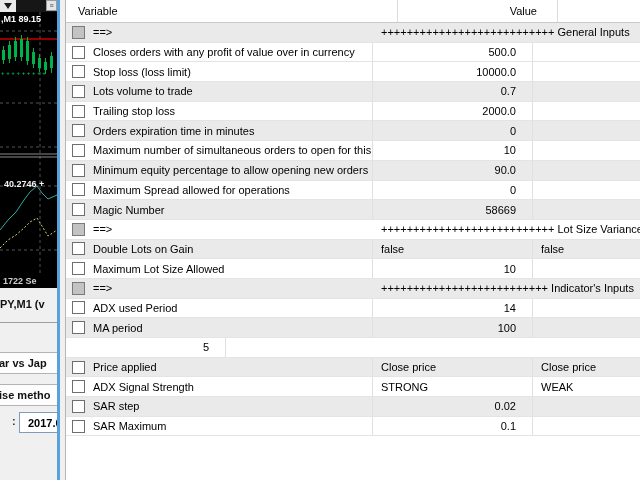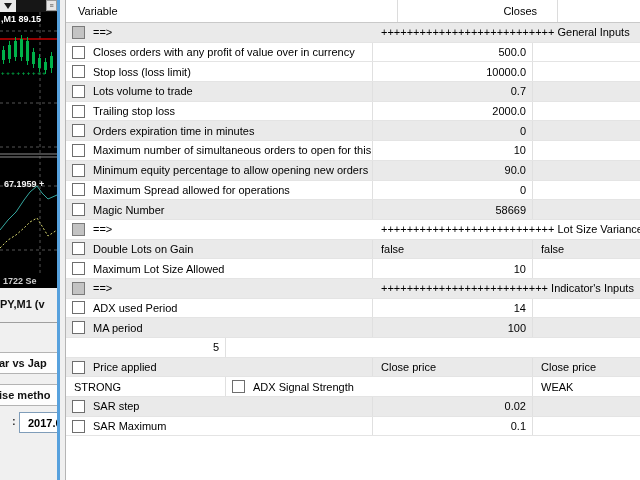--- a/index.html
+++ b/index.html
@@ -37,21 +37,21 @@
   .h1{width:332px;border-right:1px solid #dcdcdc;padding-left:12px;}
   .h2{width:160px;border-right:1px solid #dcdcdc;justify-content:flex-end;padding-right:20px;}
   .h3{flex:1;}
   .row{display:flex;height:19.7px;box-sizing:border-box;border-bottom:1px solid #e4e4e4;
        align-items:center;background:#fff;}
   .row.alt{background:#eaeaea;}
   .cell{height:100%;box-sizing:border-box;display:flex;align-items:center;overflow:hidden;white-space:nowrap;}
   .c1{width:307px;border-right:1px solid #e0e0e0;padding-left:6px;}
   .row.sep .c1{border-right:none;}
   .c2{width:160px;border-right:1px solid #e0e0e0;}
-  .c2.num{justify-content:flex-end;padding-right:6px;}
+  .c2.num{justify-content:flex-end;padding-right:16px;}
   .c2.txt{padding-left:8px;}
   .c3{flex:1;padding-left:8px;}
   .csep{flex:1;padding-left:8px;}
   .checkbox{width:11px;height:11px;border:1px solid #6e6e6e;background:#fff;margin-right:8px;flex:none;}
   .checkbox.disabled{background:#c3c3c3;border-color:#7a7a7a;}
 </style>
 </head>
 <body>
 
 <div id="app">
@@ -101,21 +101,21 @@
         </g>
         <text x="1" y="63" fill="#00b24a" font-size="6">+ + + + + + + + +</text>
 
         <line x1="0" y1="142" x2="57" y2="142" stroke="#8c8c8c" stroke-width="1"></line>
         <line x1="0" y1="145" x2="57" y2="145" stroke="#8c8c8c" stroke-width="1"></line>
 
         <polyline points="0,218 8,208 16,200 24,188 30,180 37,174 42,181 48,187 57,183" fill="none" stroke="#35a79f" stroke-width="1"></polyline>
         <polyline points="0,236 8,228 16,223 24,216 30,210 37,206 42,214 48,224 57,218" fill="none" stroke="#d6d66e" stroke-width="1" stroke-dasharray="2,2"></polyline>
       </svg>
       <span class="chart-sym">,M1 89.15</span>
-      <span class="price-lbl">67.1959 +</span>
+      <span class="price-lbl">40.2746 +</span>
       <span class="axis">
         <span>17</span>
         <span>22 Se</span>
       </span>
     </div>
 
     <div class="behind-title">PY,M1 (v</div>
     <div class="behind-sep"></div>
 
     <div id="combo-symbol" class="combo">ar vs Jap</div>
@@ -123,21 +123,21 @@
 
     <span class="colon-frag">:</span>
     <div id="date-input">2017.0</div>
   </div>
 
   <div id="accent-line"></div>
 
   <div id="table-wrap">
     <div id="table-header">
       <div class="hc h1">Variable</div>
-      <div class="hc h2">Closes</div>
+      <div class="hc h2">Value</div>
       <div class="hc h3"></div>
     </div>
     <div id="rows">
         <div class="row alt sep">
           <div class="cell c1">
             <span class="checkbox disabled"></span>
             <span>==&gt;</span>
           </div>
           <div class="cell csep">+++++++++++++++++++++++++++ General Inputs</div>
         </div>
@@ -265,25 +265,25 @@
         </div>
         <div class="row alt">
           <div class="cell c1">
             <span class="checkbox"></span>
             <span>Price applied</span>
           </div>
           <div class="cell c2 txt">Close price</div>
           <div class="cell c3">Close price</div>
         </div>
         <div class="row">
+          <div class="cell c1">
+            <span class="checkbox"></span>
+            <span>ADX Signal Strength</span>
+          </div>
           <div class="cell c2 txt">STRONG</div>
-          <div class="cell c1">
-            <span class="checkbox"></span>
-            <span>ADX Signal Strength</span>
-          </div>
           <div class="cell c3">WEAK</div>
         </div>
         <div class="row alt">
           <div class="cell c1">
             <span class="checkbox"></span>
             <span>SAR step</span>
           </div>
           <div class="cell c2 num">0.02</div>
           <div class="cell c3"></div>
         </div>

